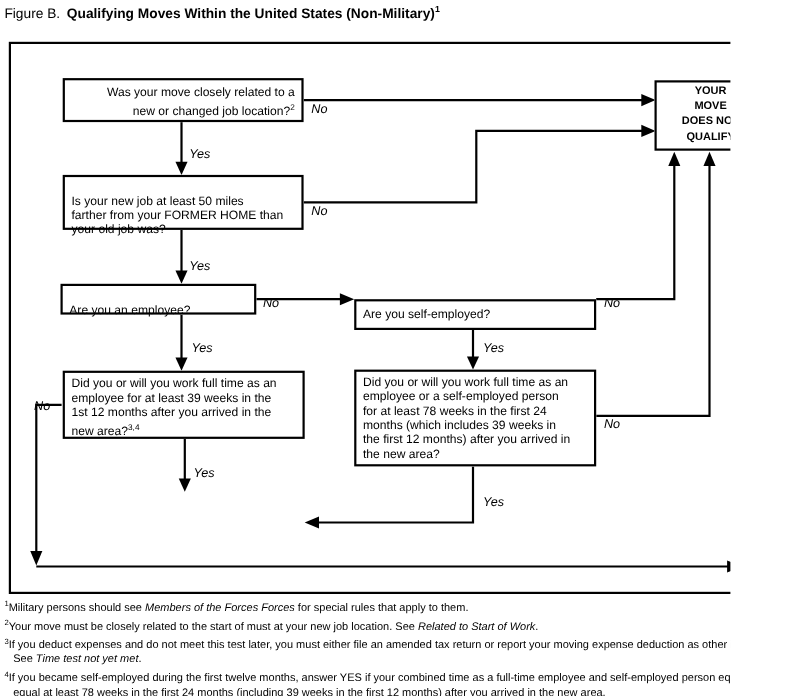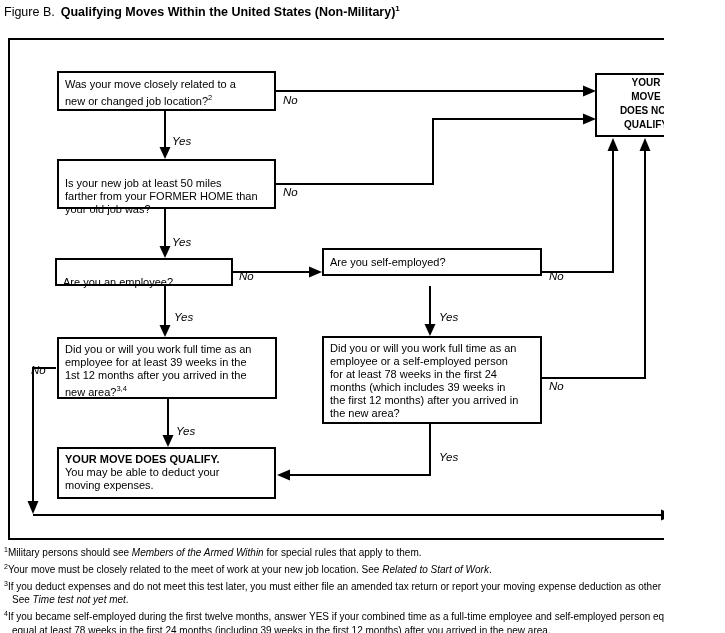--- a/index.html
+++ b/index.html
@@ -67,48 +67,43 @@
       <polygon points="674,515 661,509.5 661,520.5"></polygon>
       <polygon points="678,138 672.5,151 683.5,151"></polygon>
       <polygon points="168,447 162.5,435 173.5,435"></polygon>
       <polygon points="645,138 639.5,151 650.5,151"></polygon>
       <polygon points="277,475 290,469.5 290,480.5"></polygon>
     </g>
   </svg>
 
   <div class="lbl start-here" style="left:133px;top:50px;">Start Here:</div>
 
-  <div class="node" style="left:57px;top:71px;width:219px;height:40px;padding-top:5px;"><span class="node-text">Was your move closely related to a
+  <div class="node" style="left:57px;top:71px;width:219px;height:40px;padding-top:5px;text-align:right;"><span class="node-text">Was your move closely related to a
 new or changed job location?</span><sup>2</sup></div>
 
   <div class="node" style="left:57px;top:159px;width:219px;height:50px;padding-top:16px;"><span class="node-text">Is your new job at least 50 miles
 farther from your FORMER HOME than
 your old job was?</span></div>
 
   <div class="node" style="left:55px;top:258px;width:178px;height:28px;padding-top:16px;"><span class="node-text">Are you an employee?</span></div>
 
-  <div class="node" style="left:322px;top:248px;width:220px;height:28px;padding-top:6px;"><span class="node-text">Are you self-employed?</span></div>
+  <div class="node" style="left:322px;top:272px;width:220px;height:28px;padding-top:6px;"><span class="node-text">Are you self-employed?</span></div>
 
   <div class="node" style="left:57px;top:337px;width:220px;height:62px;padding-top:4px;"><span class="node-text">Did you or will you work full time as an
 employee for at least 39 weeks in the
 1st 12 months after you arrived in the
 new area?</span><sup>3,4</sup></div>
 
   <div class="node" style="left:322px;top:336px;width:220px;height:88px;padding-top:4px;"><span class="node-text">Did you or will you work full time as an
 employee or a self-employed person
 for at least 78 weeks in the first 24
 months (which includes 39 weeks in
 the first 12 months) after you arrived in
 the new area?</span></div>
 
-  <div class="node" style="left:57px;top:447px;width:219px;height:52px;padding-top:4px;">
-    <div class="qualify-title">YOUR MOVE DOES QUALIFY.</div>
-    <div class="node-text">You may be able to deduct your
-moving expenses.</div>
-  </div>
 
   <div class="node notqual" style="left:595px;top:73px;width:102px;height:64px;">
       <span class="node-text">YOUR
 MOVE
 DOES NOT
 QUALIFY</span>
     </div>
 
   <div class="lbl" style="left:283px;top:72px;">No</div>
   <div class="lbl" style="left:172px;top:113px;">Yes</div>
@@ -117,21 +112,21 @@
   <div class="lbl" style="left:239px;top:248px;">No</div>
   <div class="lbl" style="left:174px;top:289px;">Yes</div>
   <div class="lbl" style="left:549px;top:248px;">No</div>
   <div class="lbl" style="left:439px;top:289px;">Yes</div>
   <div class="lbl" style="left:31px;top:342px;">No</div>
   <div class="lbl" style="left:176px;top:403px;">Yes</div>
   <div class="lbl" style="left:549px;top:358px;">No</div>
   <div class="lbl" style="left:439px;top:429px;">Yes</div>
 
   <div class="footnotes">
-    <div class="fn"><sup>1</sup><span>Military persons should see </span><span class="it">Members of the Armed Within</span><span> for special rules that apply to them.</span></div>
-    <div class="fn"><sup>2</sup><span>Your move must be closely related to the meet of work at your new job location. See </span><span class="it">Related to Start of Work</span><span>.</span></div>
+    <div class="fn"><sup>1</sup><span>Military persons should see </span><span class="it">Members of the Forces Forces</span><span> for special rules that apply to them.</span></div>
+    <div class="fn"><sup>2</sup><span>Your move must be closely related to the start of must at your new job location. See </span><span class="it">Related to Start of Work</span><span>.</span></div>
     <div class="fn"><sup>3</sup><span>If you deduct expenses and do not meet this test later, you must either file an amended tax return or report your moving expense deduction as other income.
 See </span><span class="it">Time test not yet met</span><span>.</span></div>
     <div class="fn"><sup>4</sup><span>If you became self-employed during the first twelve months, answer YES if your combined time as a full-time employee and self-employed person equals or will
 equal at least 78 weeks in the first 24 months (including 39 weeks in the first 12 months) after you arrived in the new area.</span><span class="it"></span><span></span></div>
   </div>
 
 </div>
 
 </body></html>

